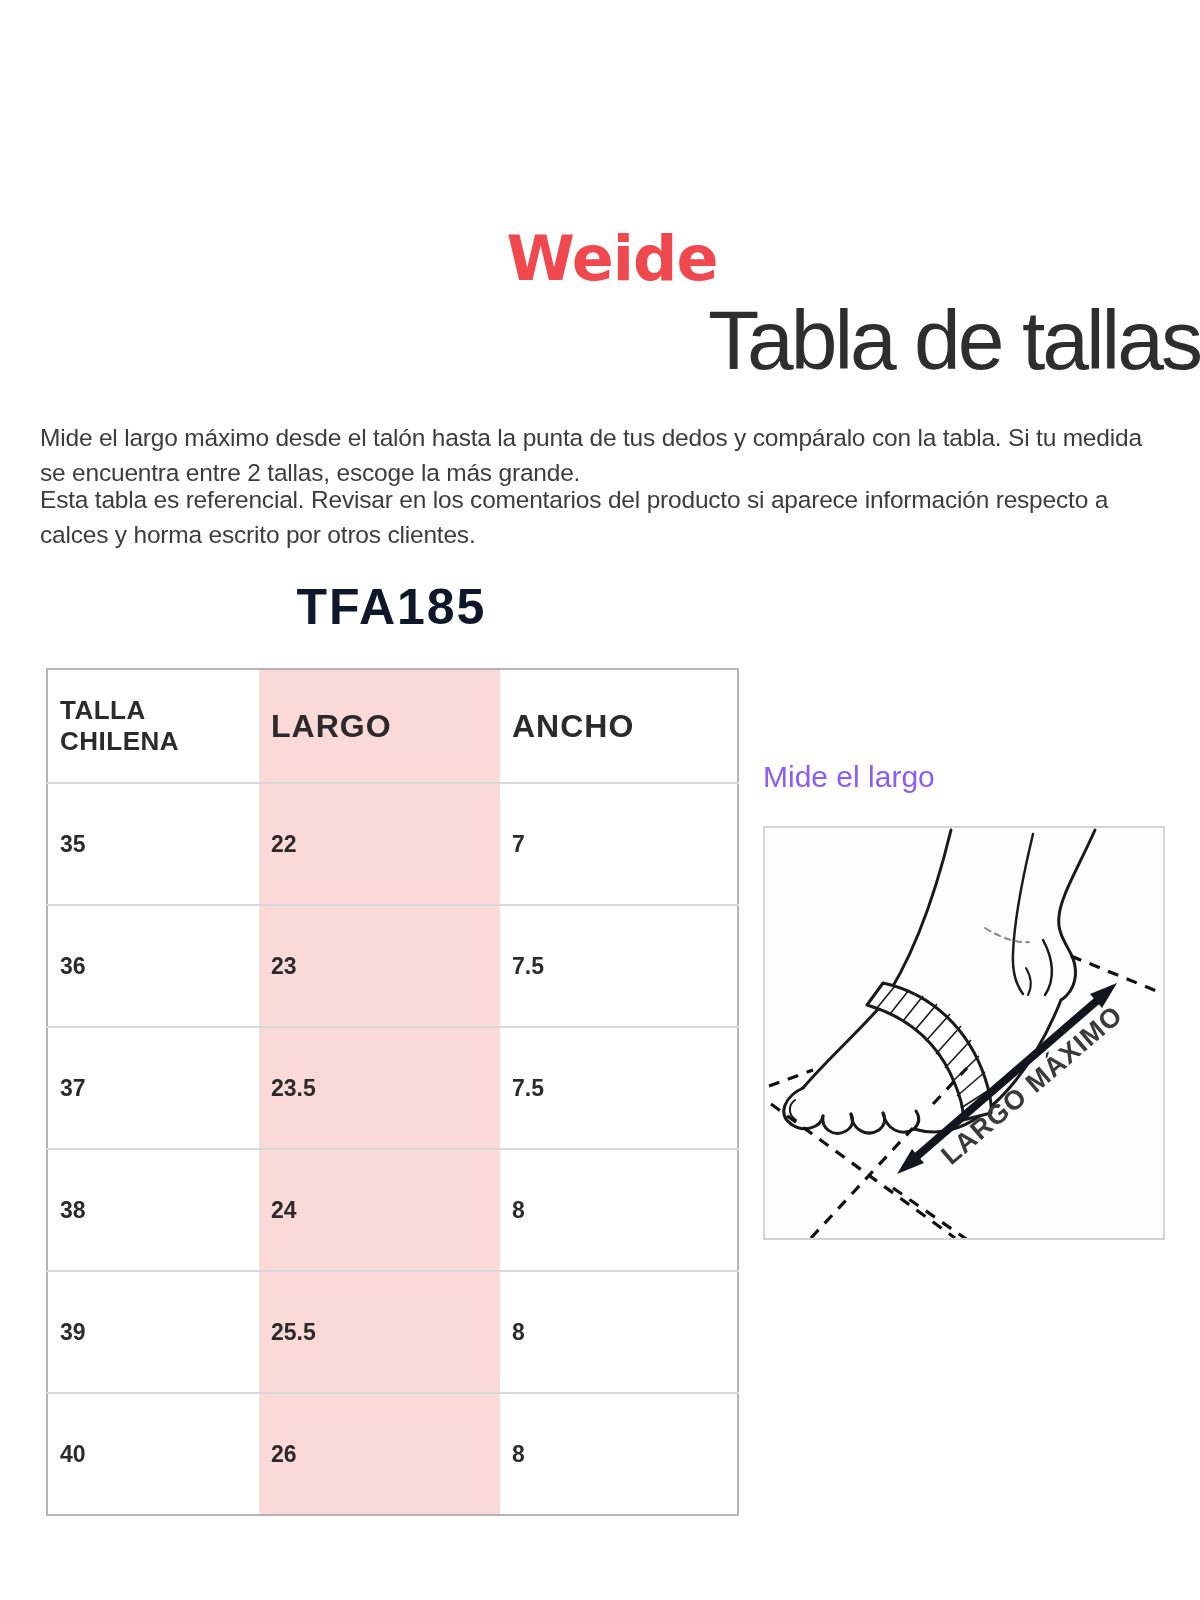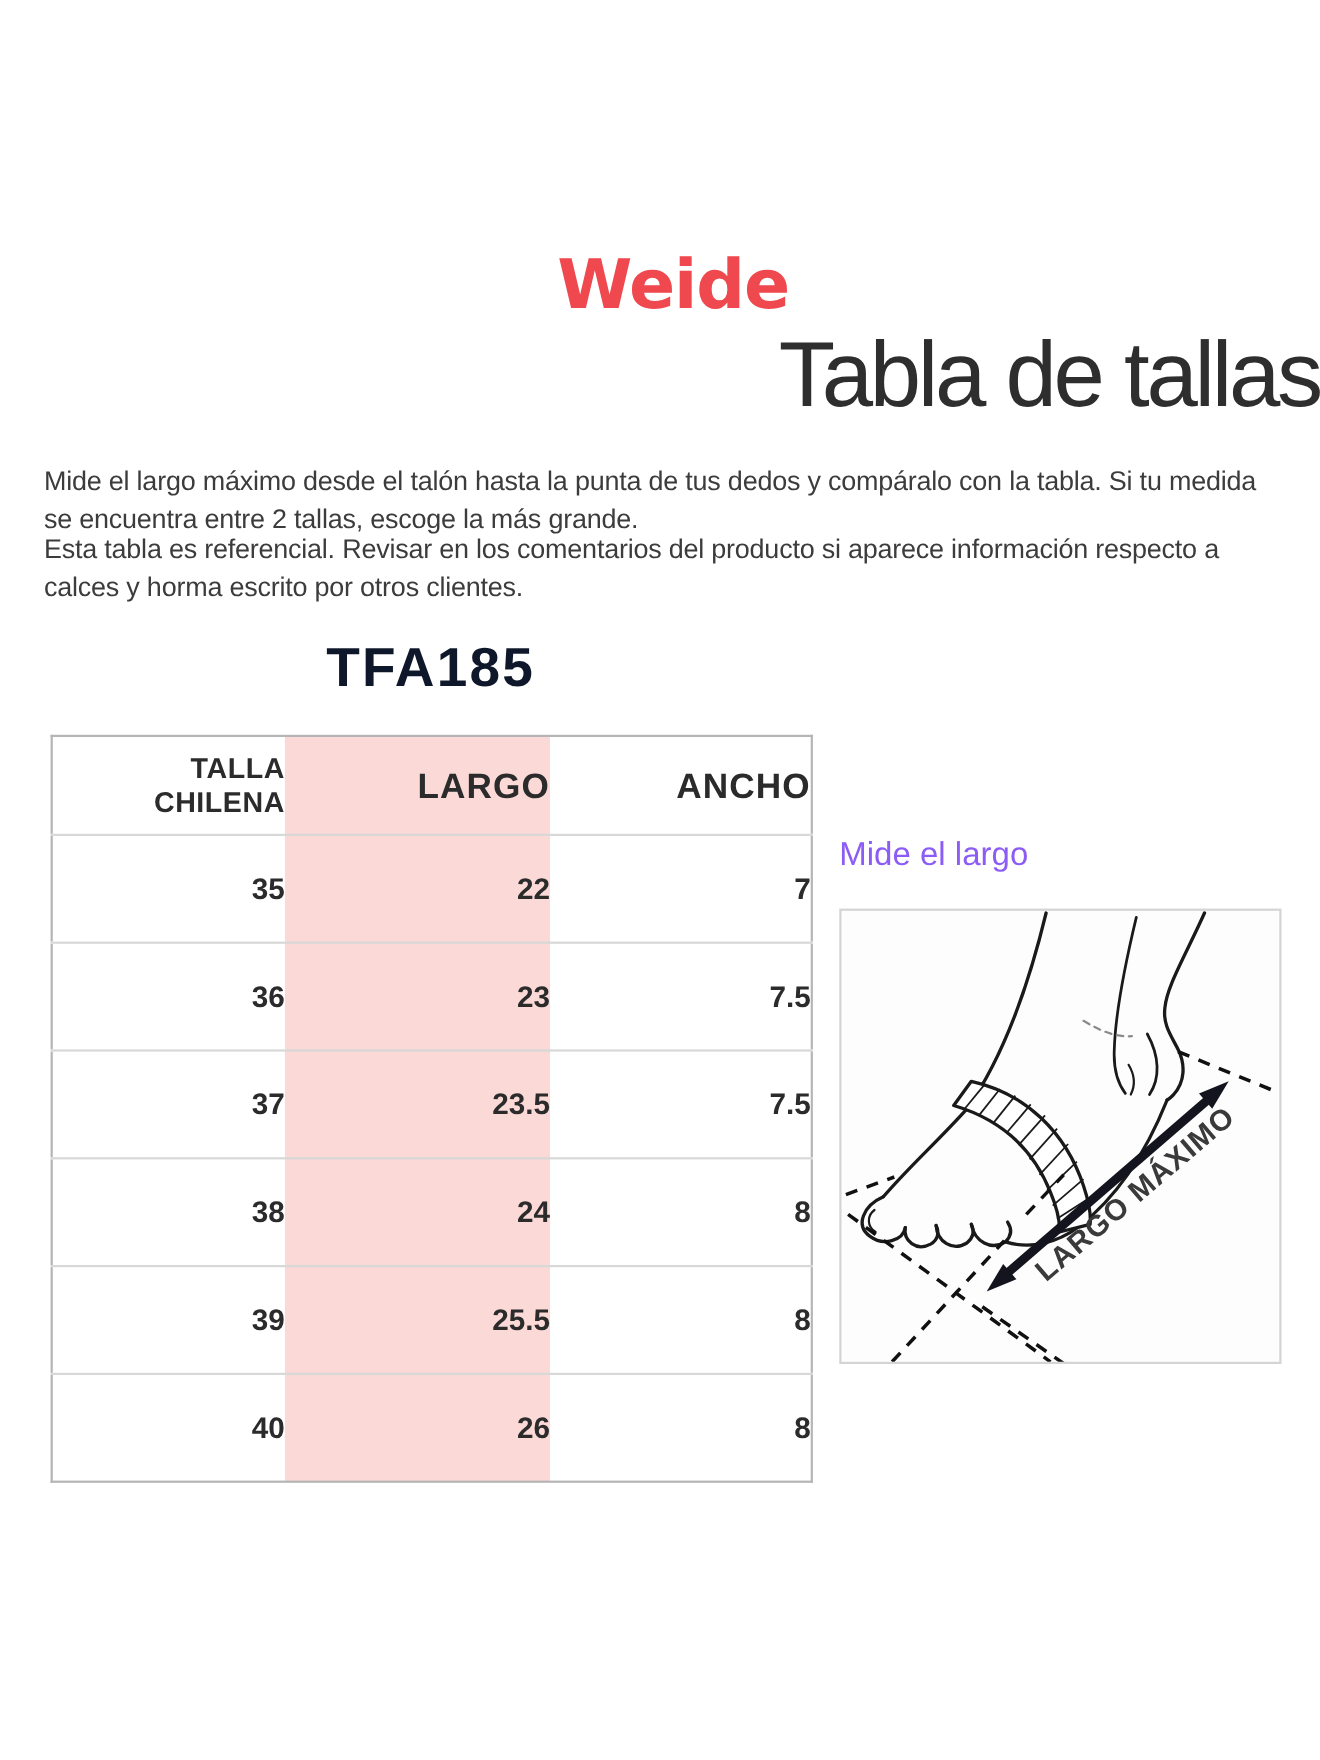--- a/index.html
+++ b/index.html
@@ -42,26 +42,26 @@
     width:691px;height:670px;
     border-collapse:collapse;table-layout:fixed;
     border:2px solid var(--table_border,#b5b5b5);
     background:#fff;
   }
   .size-table col.c1{width:212px;}
   .size-table col.c2{width:241px;}
   .size-table col.c3{width:238px;}
   .size-table th,.size-table td{
     border-top:2px solid var(--table_inner_border,#d8d8d8);
-    text-align:right;vertical-align:middle;
-    color:#2b2b2b;padding:0;
+    text-align:left;vertical-align:middle;
+    color:#2b2b2b;padding:12px;
   }
   .size-table thead th{border-top:none;height:88px;font-size:26px;font-weight:700;letter-spacing:0.5px;}
   .size-table thead th.big{font-size:32px;letter-spacing:1px;margin-left:40px;}
-  .size-table tbody td{height:96px;font-size:27px;font-weight:700;}
+  .size-table tbody td{height:96px;font-size:23px;font-weight:700;}
   .size-table .hl{background:var(--highlight,#fbd9d7);}
   .guide-title{
     position:absolute;top:760px;left:763px;width:402px;
     text-align:left;
     font-size:30px;color:#8b5cf6;letter-spacing:0px;
   }
   .guide-box{
     position:absolute;top:826px;left:763px;
     width:398px;height:410px;
     border:2px solid #d4d4d4;

